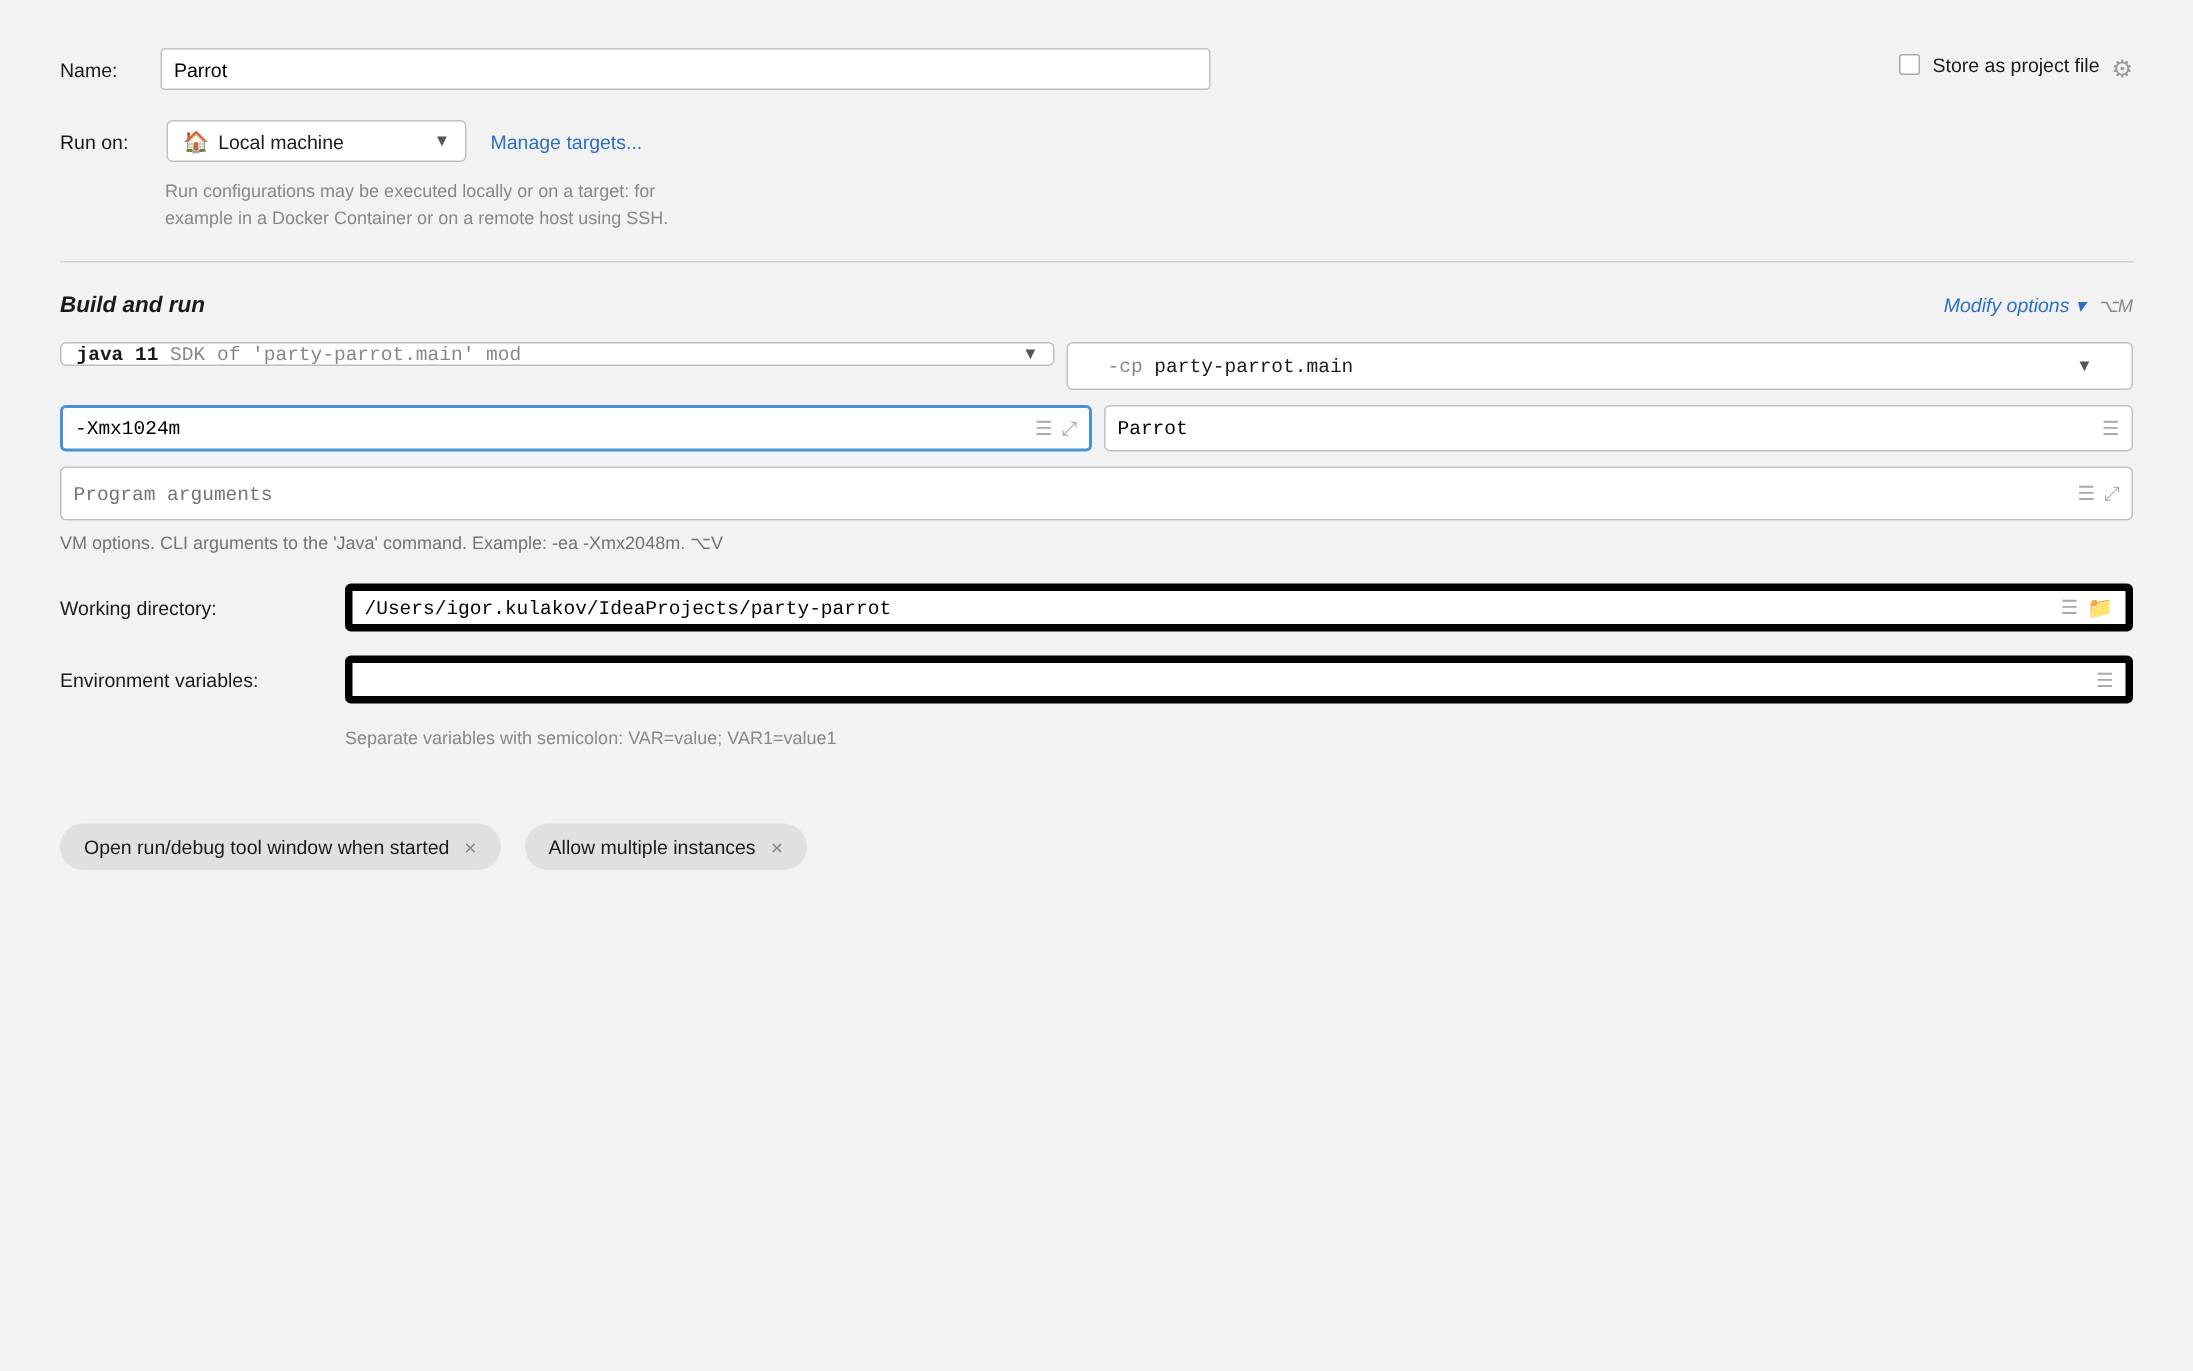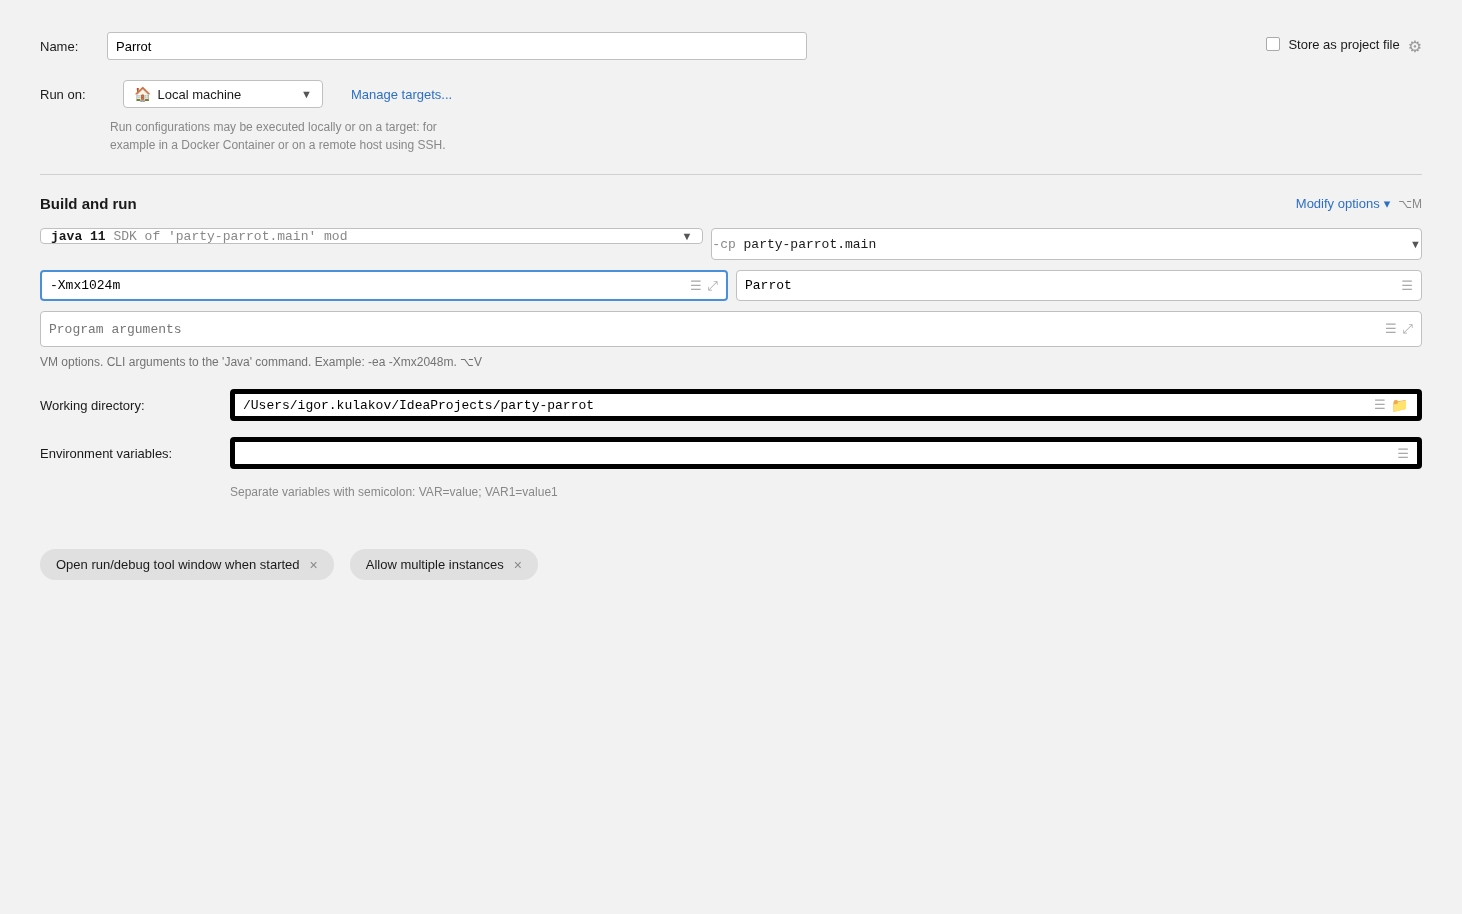--- a/index.html
+++ b/index.html
@@ -62,21 +62,21 @@
     }
     .gear-icon {
       color: #999;
       font-size: 16px;
       cursor: pointer;
     }
     
     .runon-row {
       display: flex;
       align-items: center;
-      gap: 28px;
+      gap: 16px;
       margin-bottom: 10px;
     }
     .runon-label {
       font-size: 13px;
       min-width: 55px;
     }
     .runon-select {
       display: flex;
       align-items: center;
       gap: 6px;
@@ -117,20 +117,21 @@
       border: none;
       border-top: 1px solid #d0d0d0;
       margin-bottom: 20px;
     }
     
     .section-header {
       display: flex;
       align-items: center;
       justify-content: space-between;
       margin-bottom: 16px;
+      font-style: italic;
     }
     .section-title {
       font-size: 15px;
       font-weight: 700;
       color: #1a1a1a;
     }
     .modify-options {
       display: flex;
       align-items: center;
       gap: 4px;
@@ -180,21 +181,21 @@
       color: #555;
       font-size: 11px;
       margin-left: 6px;
     }
     .cp-select {
       display: flex;
       align-items: center;
       background: white;
       border: 1px solid #c0c0c0;
       border-radius: 4px;
-      padding: 4px 0;
+      padding: 4px 26px;
       cursor: pointer;
       height: 32px;
       flex: 1;
     }
     .cp-select-text {
       font-size: 13px;
       font-family: 'Courier New', monospace;
       flex: 1;
     }
     .cp-select-text .dim {

